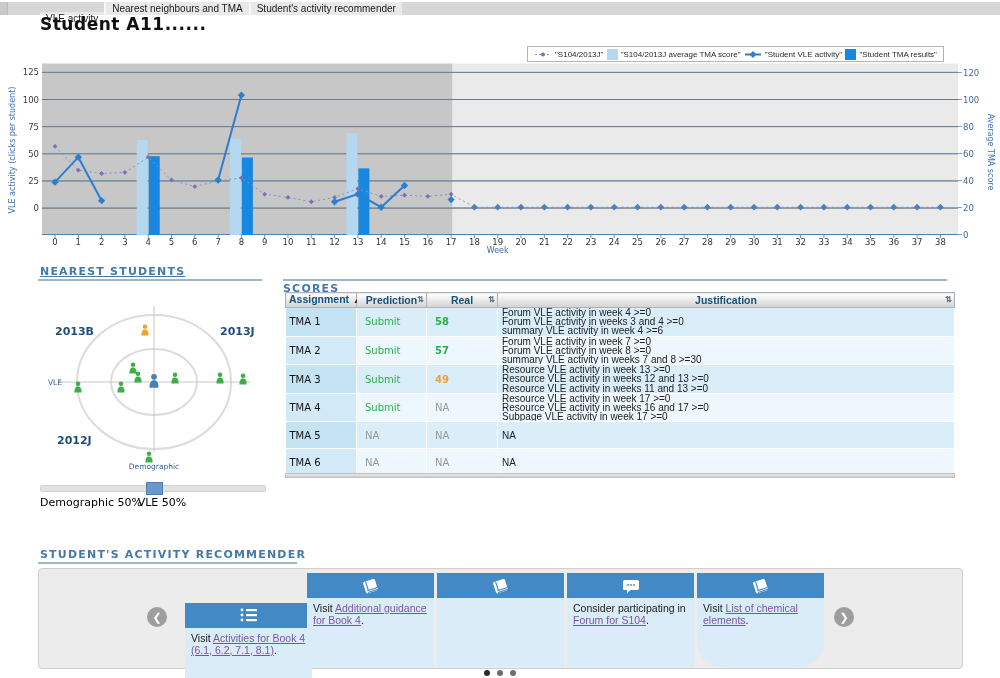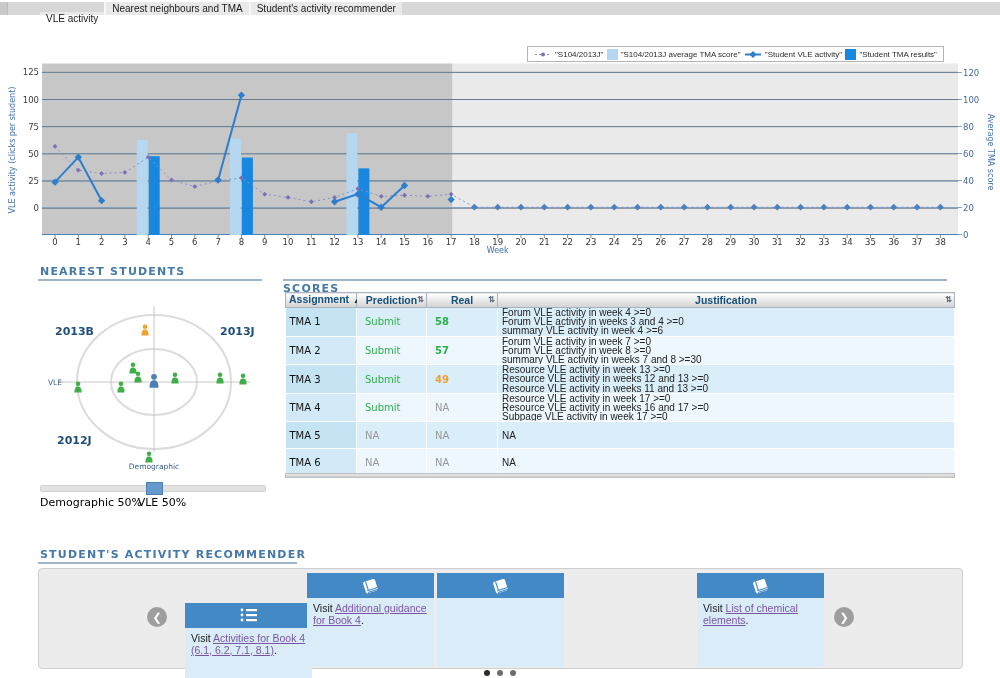--- a/index.html
+++ b/index.html
@@ -72,20 +72,21 @@
 
   <div class="tabbar">
     <div class="corner"></div>
     <div class="tabs">
       <div class="tab">VLE activity</div>
       <div class="tab">Nearest neighbours and TMA</div>
       <div class="tab">Student's activity recommender</div>
     </div>
   </div>
 
+  <div class="page-title">Student A11......</div>
 
   <svg id="chart-svg" width="1000" height="225">
       <rect x="42" y="23.5" width="410.6" height="171.5" fill="#c7c7c7"></rect>
       <rect x="452.6" y="23.5" width="505.4" height="171.5" fill="#eaeaea"></rect>
       <line x1="42" y1="167.5" x2="958" y2="167.5" stroke="#7fa8cc" stroke-width="1" opacity="0.85"></line>
       <line x1="42" y1="140.5" x2="958" y2="140.5" stroke="#7fa8cc" stroke-width="1" opacity="0.85"></line>
       <line x1="42" y1="113.5" x2="958" y2="113.5" stroke="#7fa8cc" stroke-width="1" opacity="0.85"></line>
       <line x1="42" y1="86.5" x2="958" y2="86.5" stroke="#7fa8cc" stroke-width="1" opacity="0.85"></line>
       <line x1="42" y1="59.5" x2="958" y2="59.5" stroke="#7fa8cc" stroke-width="1" opacity="0.85"></line>
       <line x1="42" y1="32.5" x2="958" y2="32.5" stroke="#7fa8cc" stroke-width="1" opacity="0.85"></line>
@@ -280,21 +281,21 @@
       <span class="lbl">"Student VLE activity"</span>
     </div>
     <div class="legend-item">
       <svg width="11" height="11">
         <rect x="0" y="0" width="11" height="11" fill="#1787e0"></rect>
       </svg>
       <span class="lbl">"Student TMA results"</span>
     </div>
   </div>
 
-  <div class="sec-head" style="left:40px; top:265px;">NEAREST STUDENTS</div>
+  <div class="sec-head" style="left:40px; top:265px;text-decoration:underline;">NEAREST STUDENTS</div>
   <div class="sec-rule" style="left:38px; top:279px; width:224px;"></div>
   <svg id="nearest-svg" width="250" height="195">
       <ellipse cx="124" cy="94" rx="77" ry="67" fill="none" stroke="#dcdcdc" stroke-width="2"></ellipse>
       <ellipse cx="124" cy="94" rx="43" ry="33" fill="none" stroke="#dcdcdc" stroke-width="2"></ellipse>
       <line x1="29" y1="94" x2="220" y2="94" stroke="#c8c8c8" stroke-width="1"></line>
       <line x1="124" y1="18" x2="124" y2="164" stroke="#c8c8c8" stroke-width="1"></line>
       <text x="25" y="47" font-size="11px" font-weight="bold" fill="#1f4e79">2013B</text>
       <text x="190" y="47" font-size="11px" font-weight="bold" fill="#1f4e79">2013J</text>
       <text x="27" y="156" font-size="11px" font-weight="bold" fill="#1f4e79">2012J</text>
       <text x="25" y="97" font-size="7.5px" fill="#355c8c" text-anchor="middle">VLE</text>
@@ -452,22 +453,34 @@
         <svg width="20" height="18" viewBox="0 0 20 18">
           <g transform="rotate(-18 10 9)">
             <path d="M5 3 h9 a1.6 1.6 0 0 1 1.6 1.6 v8.8 a1.6 1.6 0 0 1 -1.6 1.6 h-9 a1.8 1.8 0 0 1 -1.8-1.8 v-8.4 a1.8 1.8 0 0 1 1.8-1.8 z" fill="#fff"></path>
             <path d="M5 12.4 h10.6 M5 14.2 h10.6" stroke="#4289c5" stroke-width="1.1" fill="none"></path>
             <rect x="5.6" y="3" width="1.1" height="9" fill="#4289c5"></rect>
           </g>
         </svg>
       </div>
     </div>
 
-
-    <div class="reco-card" style="left:658px;">
+    <div class="reco-card" style="left:528px;">
+      <div class="head">
+        <svg width="20" height="18" viewBox="0 0 20 18">
+          <rect x="2" y="3" width="16" height="10" rx="1.5" fill="#fff"></rect>
+          <path d="M6 13 l0 3.5 3.5-3.5 z" fill="#fff"></path>
+          <circle cx="7" cy="8" r="0.9" fill="#4289c5"></circle>
+            <circle cx="10" cy="8" r="0.9" fill="#4289c5"></circle>
+            <circle cx="13" cy="8" r="0.9" fill="#4289c5"></circle>
+        </svg>
+      </div>
+      <div class="body"><span>Consider participating in </span><a>Forum for S104</a><span>.</span></div>
+    </div>
+
+    <div class="reco-card" style="left:658px;border-radius:25px;">
       <div class="head">
         <svg width="20" height="18" viewBox="0 0 20 18">
           <g transform="rotate(-18 10 9)">
             <path d="M5 3 h9 a1.6 1.6 0 0 1 1.6 1.6 v8.8 a1.6 1.6 0 0 1 -1.6 1.6 h-9 a1.8 1.8 0 0 1 -1.8-1.8 v-8.4 a1.8 1.8 0 0 1 1.8-1.8 z" fill="#fff"></path>
             <path d="M5 12.4 h10.6 M5 14.2 h10.6" stroke="#4289c5" stroke-width="1.1" fill="none"></path>
             <rect x="5.6" y="3" width="1.1" height="9" fill="#4289c5"></rect>
           </g>
         </svg>
       </div>
       <div class="body"><span>Visit </span><a>List of chemical elements</a><span>.</span></div>

